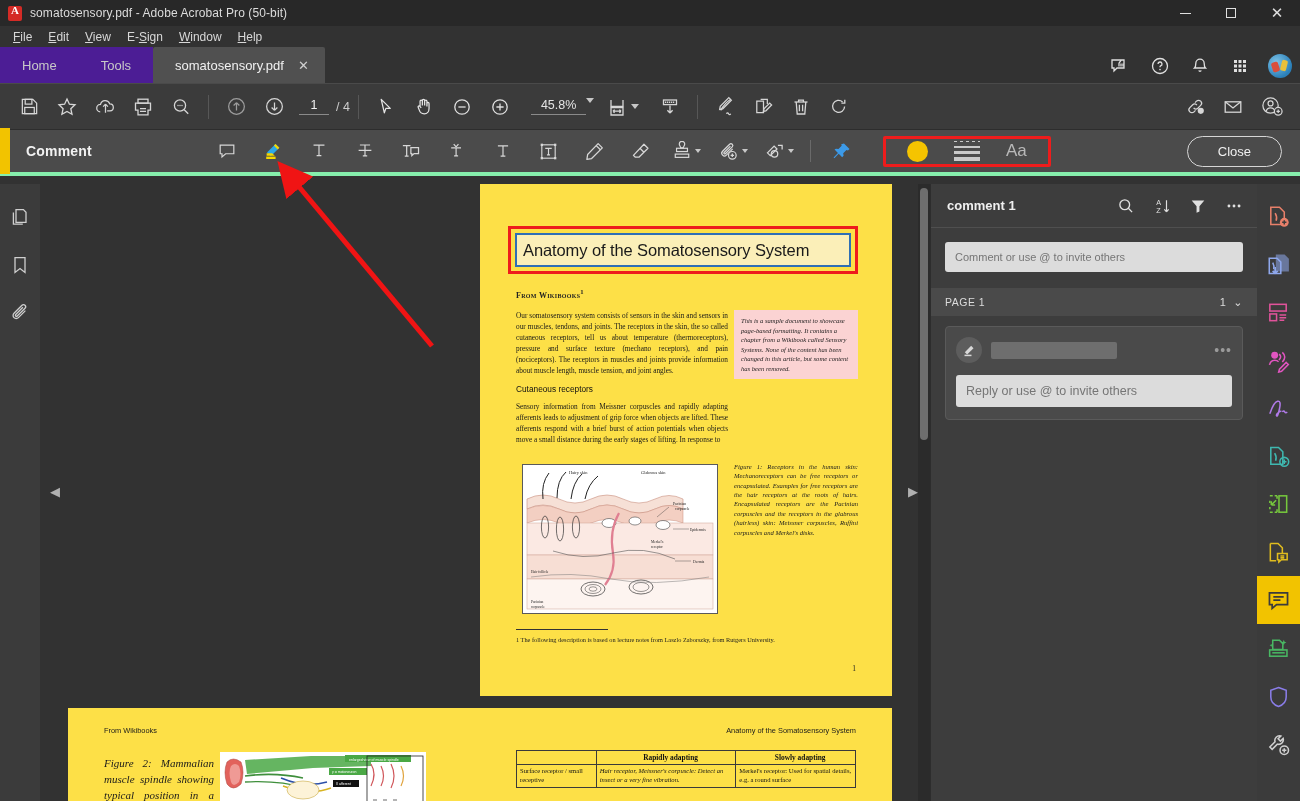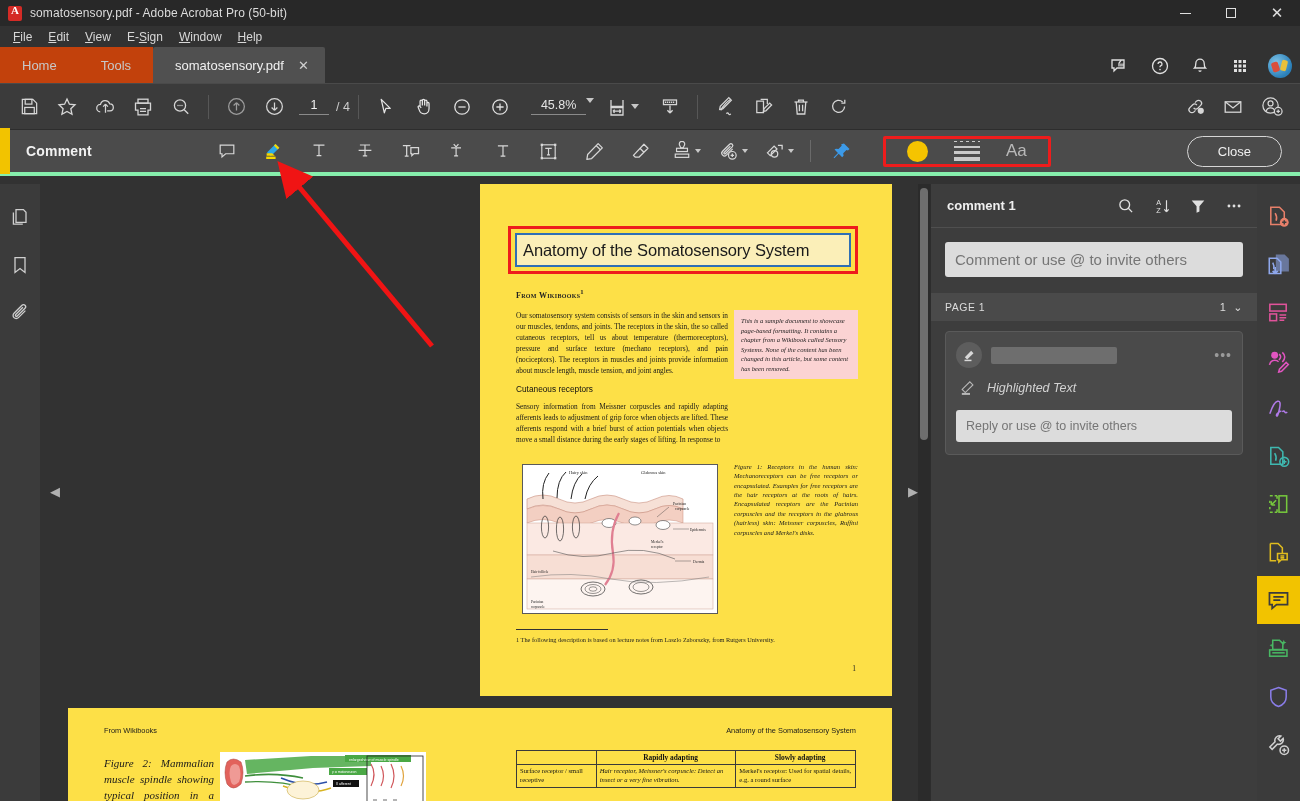--- a/index.html
+++ b/index.html
@@ -46,21 +46,21 @@
   }
   .menu-item u { text-decoration: underline; }
 
   
   .tabbar {
     height: 36px; background: #323232; display: flex; align-items: flex-end;
     border-bottom: 1px solid #4a4a4a; position: relative;
   }
   .tab {
     height: 36px; display: flex; align-items: center; padding: 0 22px;
-    color: #c8c8c8; font-size: 13px; background: #c2410c; cursor: default;
+    color: #c8c8c8; font-size: 13px; background: #4c1d95; cursor: default;
   }
   .tab.doc {
     background: #505050; color: #f0f0f0; padding: 0 16px 0 22px; gap: 14px;
     border-top-left-radius: 2px; border-top-right-radius: 2px;
   }
   .tab-close { color: #d0d0d0; font-size: 13px; line-height: 1; }
   .tabbar-right { position: absolute; right: 8px; top: 0; height: 36px; display: flex; align-items: center; gap: 16px; }
   .tr-icon { width: 24px; height: 24px; display: flex; align-items: center; justify-content: center; }
   .avatar {
     width: 24px; height: 24px; border-radius: 50%;
@@ -251,21 +251,21 @@
   .cp-header {
     height: 44px; display: flex; align-items: center; padding: 0 12px 0 16px; gap: 0;
     border-bottom: 1px solid #4f4f4f;
   }
   .cp-title { color: #f0f0f0; font-size: 13px; font-weight: bold; }
   .cp-header-icons { margin-left: auto; display: flex; align-items: center; gap: 14px; }
   .cp-icon { width: 22px; height: 22px; display:flex; align-items:center; justify-content:center; color:#e0e0e0; }
   .cp-newcomment { padding: 14px 14px 16px 14px; }
   .cp-input {
     width: 100%; background: #dcdcdc; border: none; border-radius: 3px;
-    padding: 9px 10px; font-size: 15px; color: #4a4a4a;
+    padding: 9px 10px; font-size: 11px; color: #4a4a4a;
     font-family: "Liberation Sans", sans-serif; outline: none;
   }
   .cp-pagerow {
     height: 28px; background: #4a4a4a; display: flex; align-items: center;
     padding: 0 14px; color: #dcdcdc; font-size: 10.5px; letter-spacing: .5px;
   }
   .cp-pagerow .right { margin-left: auto; display: flex; align-items: center; gap: 7px; font-size: 11px; }
   .cp-card {
     margin: 10px 14px 0 14px; background: #4a4a4a; border: 1px solid #5a5a5a;
     border-radius: 4px; padding: 10px 10px 12px 10px;
@@ -836,27 +836,20 @@
         <div class="cp-card-top">
           <div class="cp-avatar">
             <svg width="15" height="15" viewBox="0 0 18 18" fill="none">
               <path d="M3.4 11L11 3.4l2.8 2.8L6.2 13.8z" fill="#d8d8d8"></path>
               <rect x="3" y="14" width="8.4" height="1.8" fill="#d8d8d8"></rect>
             </svg>
           </div>
           <div class="cp-nameredact"></div>
           <span class="cp-more">•••</span>
         </div>
-        <div class="cp-card-body">
-          <svg width="20" height="20" viewBox="0 0 22 22" fill="none">
-            <path d="M4.6 12.6L13 4.2l3.4 3.4-8.4 8.4z" fill="none" stroke="#b8b8b8" stroke-width="1.2"></path>
-            <path d="M4.2 16.4h9v2.2h-9z" fill="#b8b8b8"></path>
-          </svg>
-          <span class="cp-body-text">Highlighted Text</span>
-        </div>
         <input class="cp-reply" placeholder="Reply or use @ to invite others" style="">
       </div>
     </div>
 
     <div class="rightrail">
       <div class="rr-btn">
         <svg width="25" height="25" viewBox="0 0 26 26" fill="none" stroke="#e8806a" stroke-width="1.6">
           <path d="M5 3.4h9l5 5v13H5z"></path>
             <path d="M9.5 9.5q2.5 4 1 8"></path>
           <circle cx="19" cy="19" r="4.6" fill="#e8806a" stroke="none"></circle>

